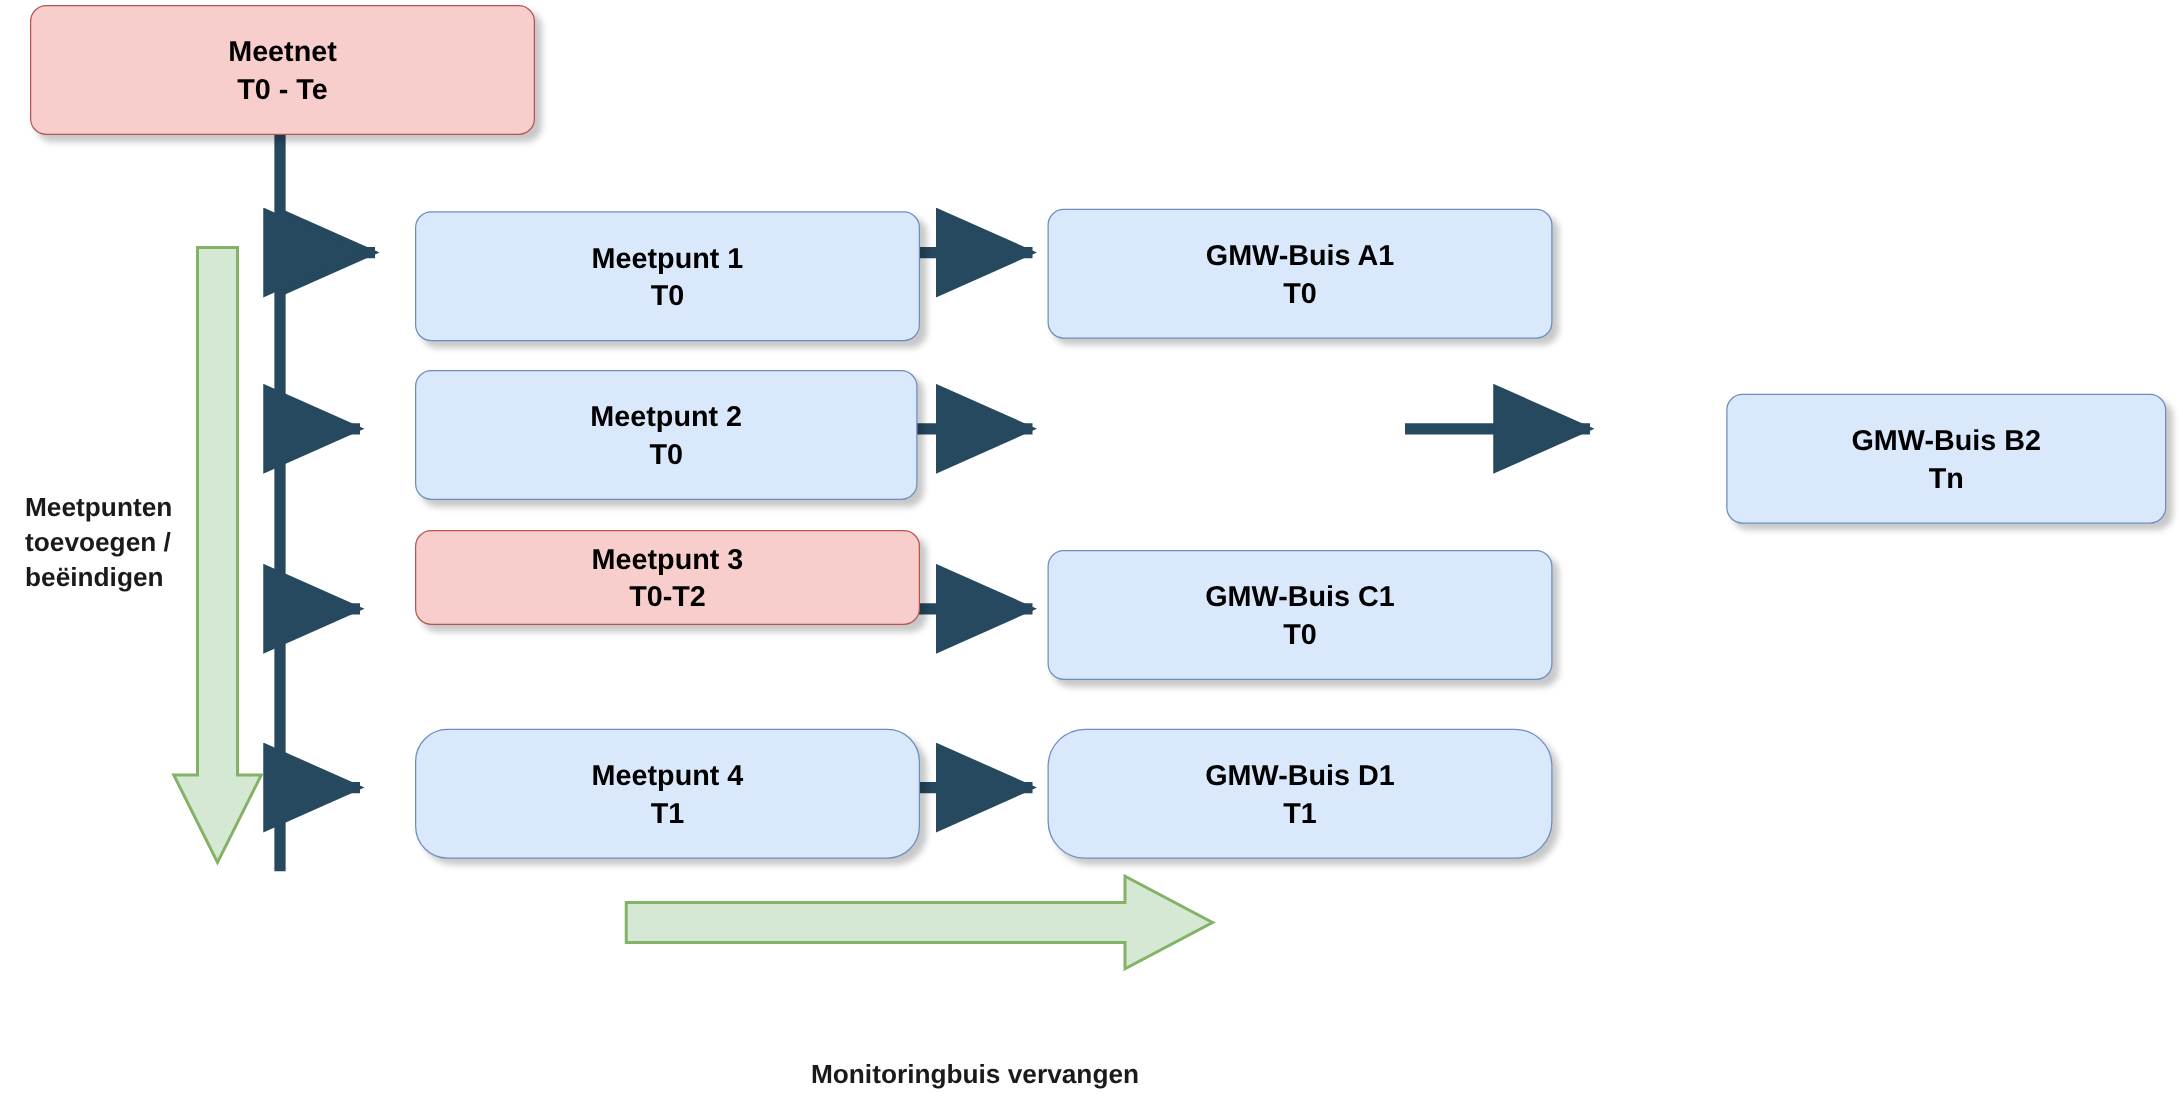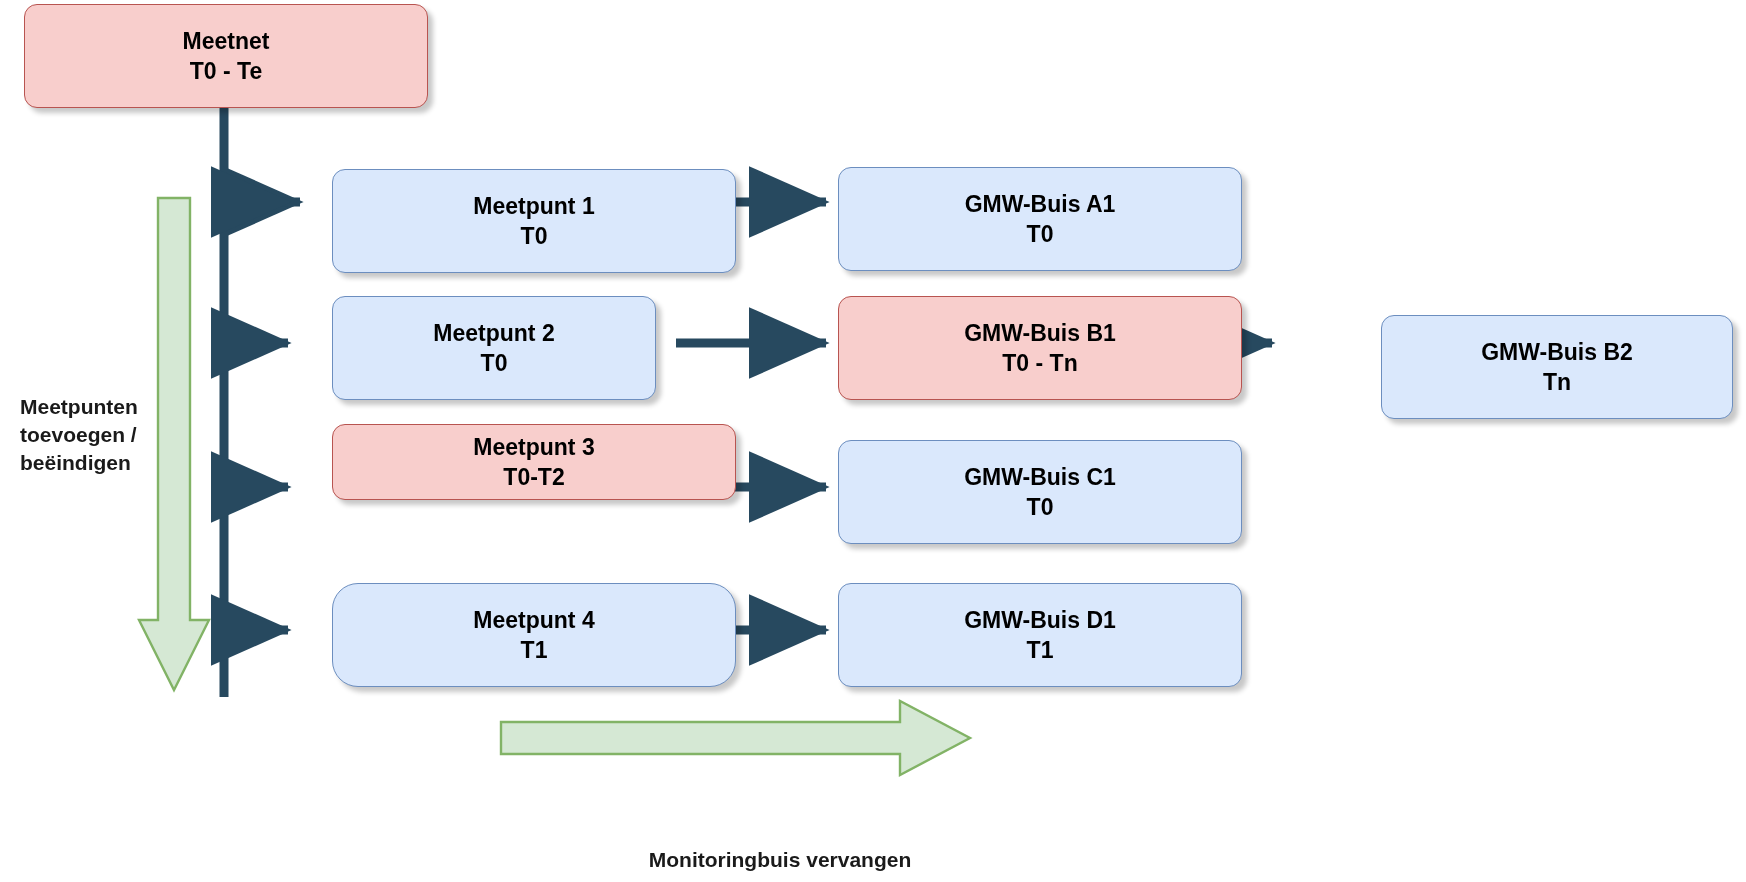--- a/index.html
+++ b/index.html
@@ -98,56 +98,52 @@
   <div class="node pink" style="left:24px; top:4px; width:404px; height:104px;">
     <span class="l1">Meetnet</span>
     <span class="l2">T0 - Te</span>
   </div>
 
   <div class="node blue" style="left:332px; top:169px; width:404px; height:104px;">
     <span class="l1">Meetpunt 1</span>
     <span class="l2">T0</span>
   </div>
 
-  <div class="node blue" style="left:332px; top:296px; width:324px; height:104px;">
+  <div class="node blue" style="left:332px; top:296px; width:402px; height:104px;">
     <span class="l1">Meetpunt 2</span>
     <span class="l2">T0</span>
   </div>
 
   <div class="node pink" style="left:332px; top:424px; width:404px; height:76px;">
     <span class="l1">Meetpunt 3</span>
     <span class="l2">T0-T2</span>
   </div>
 
   <div class="node blue" style="left:332px; top:583px; width:404px; height:104px;border-radius:26px;">
     <span class="l1">Meetpunt 4</span>
     <span class="l2">T1</span>
   </div>
 
   <div class="node blue" style="left:838px; top:155px; width:404px; height:104px;margin-top:12px;">
     <span class="l1">GMW-Buis A1</span>
     <span class="l2">T0</span>
   </div>
 
-  <div class="node pink" style="left:838px; top:296px; width:404px; height:104px;">
-    <span class="l1">GMW-Buis B1</span>
-    <span class="l2">T0 - Tn</span>
-  </div>
 
   <div class="node blue" style="left:1338px; top:315px; width:352px; height:104px;margin-left:43px;">
     <span class="l1">GMW-Buis B2</span>
     <span class="l2">Tn</span>
   </div>
 
   <div class="node blue" style="left:838px; top:440px; width:404px; height:104px;text-align:right;">
     <span class="l1">GMW-Buis C1</span>
     <span class="l2">T0</span>
   </div>
 
-  <div class="node blue" style="left:838px; top:583px; width:404px; height:104px;">
+  <div class="node blue" style="left:838px; top:583px; width:404px; height:104px;border-radius:30px;">
     <span class="l1">GMW-Buis D1</span>
     <span class="l2">T1</span>
   </div>
 
   <div class="plainlabel" style="left:20px; top:393px; width:132px; text-align:left;">
     <div>Meetpunten</div>
     <div>toevoegen /</div>
     <div>beëindigen</div>
   </div>
 

